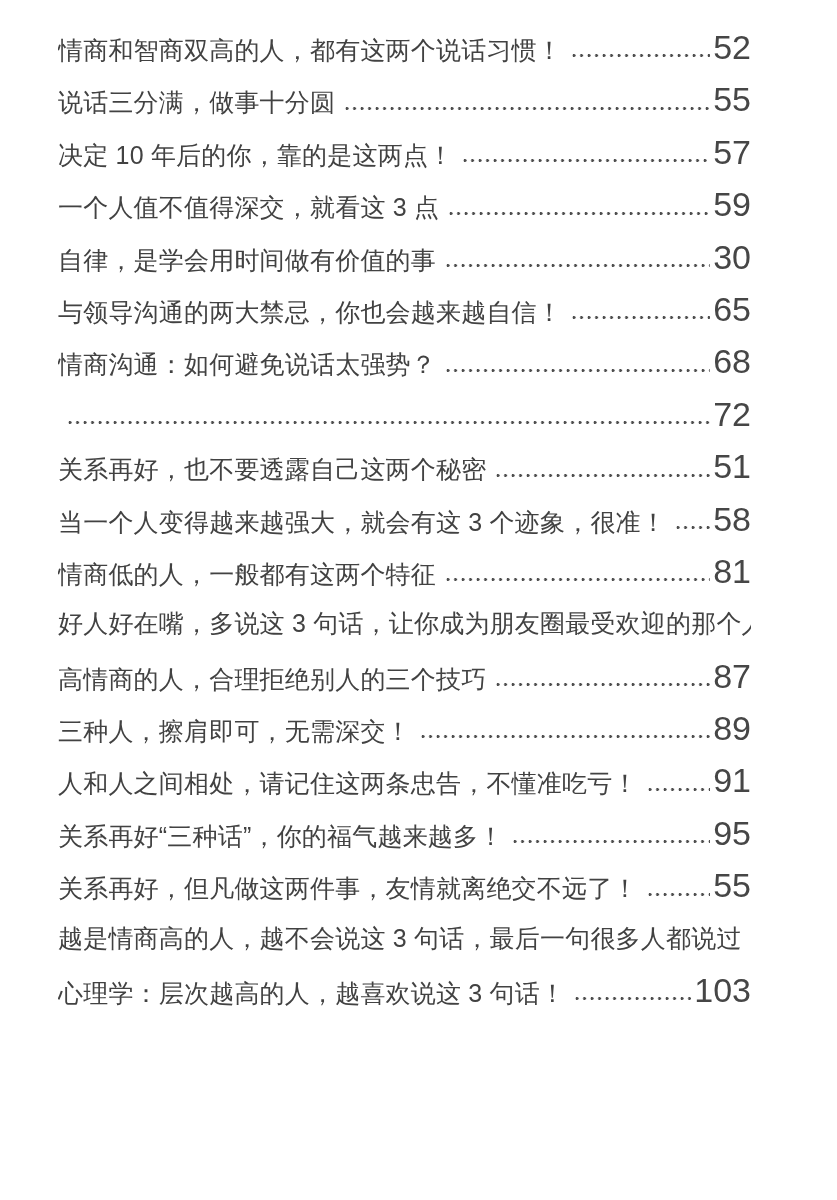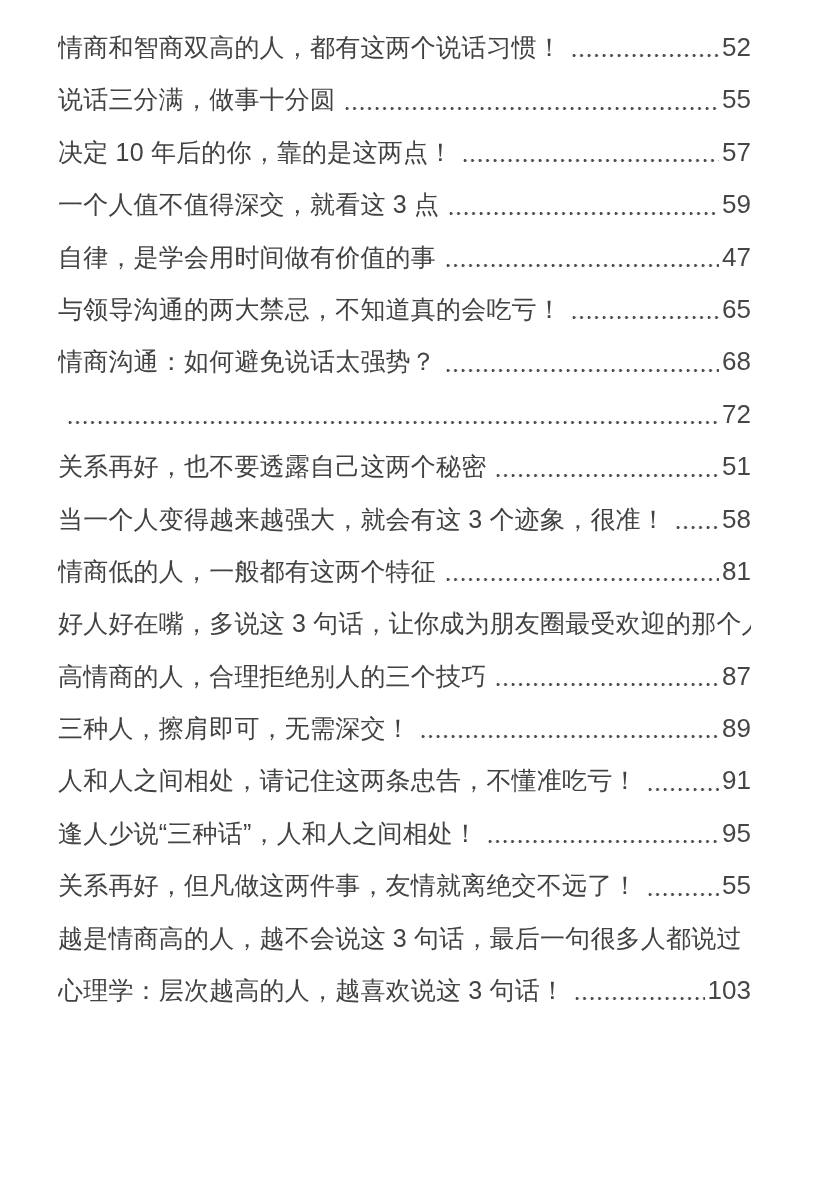--- a/index.html
+++ b/index.html
@@ -44,21 +44,21 @@
     background-size: 7.5px 7px;
     background-repeat: repeat-x;
     background-position: left bottom;
     min-width: 0;
   }
   .leader.none {
     background: none;
   }
   .pagenum {
     flex: 0 0 auto;
-    font-size: 26px;
+    font-size: 34px;
     color: #464646;
   }
 </style>
 </head>
 <body>
 
 <div class="page">
   <div id="toc-list">
       <div class="toc-row">
         <span class="toc-title">情商和智商双高的人，都有这两个说话习惯！</span>
@@ -76,24 +76,24 @@
         <span class="pagenum">57</span>
       </div>
       <div class="toc-row">
         <span class="toc-title">一个人值不值得深交，就看这 3 点</span>
         <span class="leader"></span>
         <span class="pagenum">59</span>
       </div>
       <div class="toc-row">
         <span class="toc-title">自律，是学会用时间做有价值的事</span>
         <span class="leader"></span>
-        <span class="pagenum">47</span>
+        <span class="pagenum">30</span>
       </div>
       <div class="toc-row">
-        <span class="toc-title">与领导沟通的两大禁忌，不知道真的会吃亏！</span>
+        <span class="toc-title">与领导沟通的两大禁忌，你也会越来越自信！</span>
         <span class="leader"></span>
         <span class="pagenum">65</span>
       </div>
       <div class="toc-row">
         <span class="toc-title">情商沟通：如何避免说话太强势？</span>
         <span class="leader"></span>
         <span class="pagenum">68</span>
       </div>
       <div class="toc-row">
         <span class="leader"></span>
@@ -127,21 +127,21 @@
         <span class="toc-title">三种人，擦肩即可，无需深交！</span>
         <span class="leader"></span>
         <span class="pagenum">89</span>
       </div>
       <div class="toc-row">
         <span class="toc-title">人和人之间相处，请记住这两条忠告，不懂准吃亏！</span>
         <span class="leader"></span>
         <span class="pagenum">91</span>
       </div>
       <div class="toc-row">
-        <span class="toc-title">逢人少说“三种话”，人和人之间相处！</span>
+        <span class="toc-title">关系再好“三种话”，你的福气越来越多！</span>
         <span class="leader"></span>
         <span class="pagenum">95</span>
       </div>
       <div class="toc-row">
         <span class="toc-title">关系再好，但凡做这两件事，友情就离绝交不远了！</span>
         <span class="leader"></span>
         <span class="pagenum">55</span>
       </div>
       <div class="toc-row">
         <span class="toc-title">越是情商高的人，越不会说这 3 句话，最后一句很多人都说过！</span>

